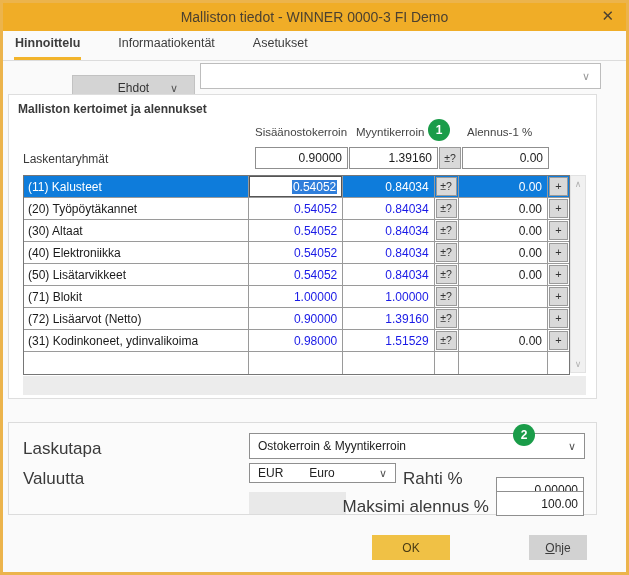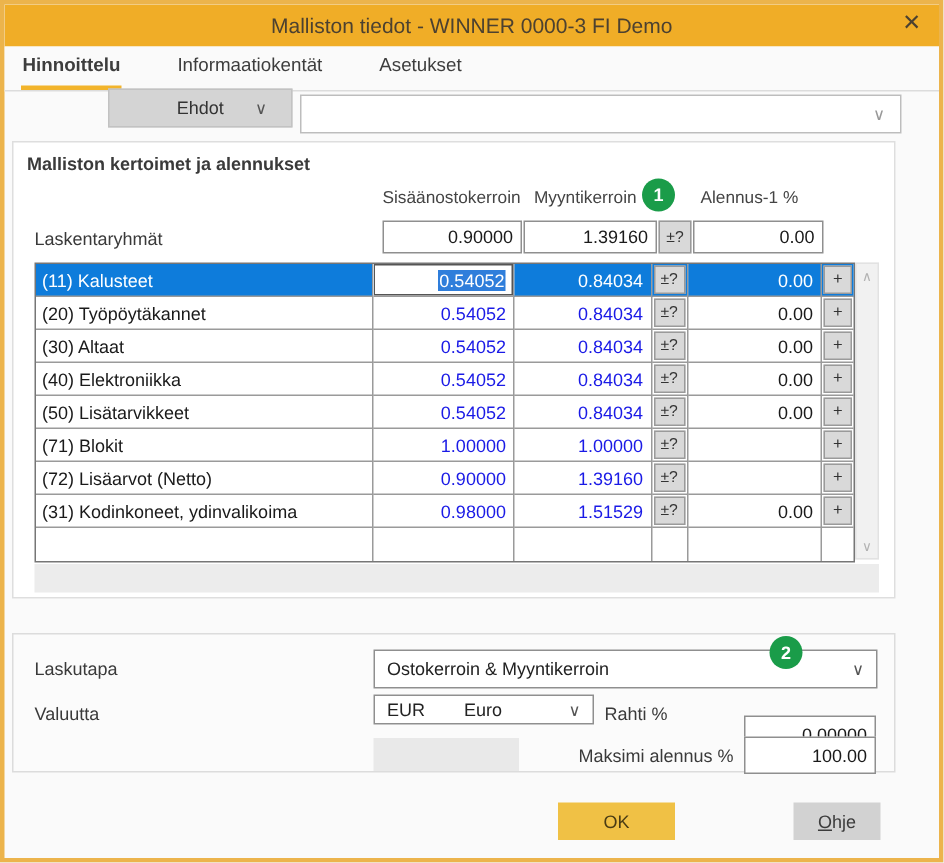--- a/index.html
+++ b/index.html
@@ -10,21 +10,21 @@
   .titlebar{left:0;top:0;width:623px;height:28px;background:#F0AD27;display:flex;align-items:center;justify-content:center;}
   .title-text{font-size:14px;color:#4c4130;font-weight:500;}
   .close-btn{position:absolute;right:12px;top:5px;font-size:15px;color:#4c4130;cursor:pointer;background:none;border:none;line-height:1;padding:0;font-family:"Liberation Sans",sans-serif;}
 
   
   .tabs{left:0;top:28px;width:623px;height:30px;display:flex;gap:36px;padding-left:11px;border-bottom:1px solid #dcdcdc;align-items:flex-end;background:#fafafa;}
   .tab{font-size:12.5px;color:#3d3d3d;padding:6px 1px 7px 1px;border-bottom:3px solid transparent;cursor:pointer;}
   .tab.active{font-weight:bold;border-bottom-color:#F2B42B;}
 
   
-  .ehdot-btn{left:69px;top:56px;width:123px;height:26px;background:#d4d4d4;border:1px solid #c2c2c2;font-size:12px;color:#333;display:flex;align-items:center;justify-content:center;cursor:pointer;font-family:"Liberation Sans",sans-serif;}
+  .ehdot-btn{left:69px;top:72px;width:123px;height:26px;background:#d4d4d4;border:1px solid #c2c2c2;font-size:12px;color:#333;display:flex;align-items:center;justify-content:center;cursor:pointer;font-family:"Liberation Sans",sans-serif;}
   .ehdot-btn .chev{position:absolute;right:16px;font-size:11px;color:#555;}
   .filter-combo{left:197px;top:60px;width:401px;height:26px;background:#fff;border:1px solid #bdbdbd;display:flex;align-items:center;padding:0 8px;font-size:12px;color:#333;}
   .filter-combo .chev{position:absolute;right:10px;font-size:11px;color:#999;}
 
   
   .panel1{left:5px;top:91px;width:589px;height:305px;background:#ffffff;border:1px solid #dedede;}
   .sec-title{left:9px;top:7px;font-size:12px;font-weight:bold;color:#3a3a3a;}
   .hdr{font-size:11.5px;color:#444;}
   .hdr-pur{left:246px;top:31px;}
   .hdr-sal{left:347px;top:31px;}
@@ -59,21 +59,21 @@
   .grow.sel .pmc,.grow.sel .plc{background:#0E7CDB;}
   .selection{background:#2f7edb;color:#fff;padding:0 1px;}
 
   
   .vscroll{left:561px;top:80px;width:16px;height:198px;background:#f1f1f1;border:1px solid #e2e2e2;display:flex;flex-direction:column;justify-content:space-between;align-items:center;}
   .arr{font-size:9px;color:#b2b2b2;padding:3px 0;cursor:pointer;}
   .filler{left:14px;top:281px;width:563px;height:19px;background:#ececec;}
 
   
   .panel2{left:5px;top:419px;width:589px;height:93px;background:#fbfbfb;border:1px solid #dcdcdc;}
-  .flabel{font-size:12px;color:#3a3a3a;}
+  .flabel{font-size:17px;color:#3a3a3a;}
   .l-laskutapa{left:14px;top:16px;}
   .l-valuutta{left:14px;top:46px;}
   .l-rahti{left:394px;top:46px;}
   .l-maksimi{left:330px;top:74px;width:150px;text-align:right;}
   .dd{background:#fff;border:1px solid #8f8f8f;font-size:12px;color:#222;display:flex;align-items:center;padding:0 8px;cursor:pointer;}
   .dd .chev{position:absolute;right:8px;font-size:11px;color:#555;}
   .dd-laskutapa{left:240px;top:10px;width:336px;height:26px;}
   .dd-valuutta{left:240px;top:40px;width:147px;height:20px;}
   .cur-name{margin-left:26px;}
   .badge2{left:504px;top:1px;}

